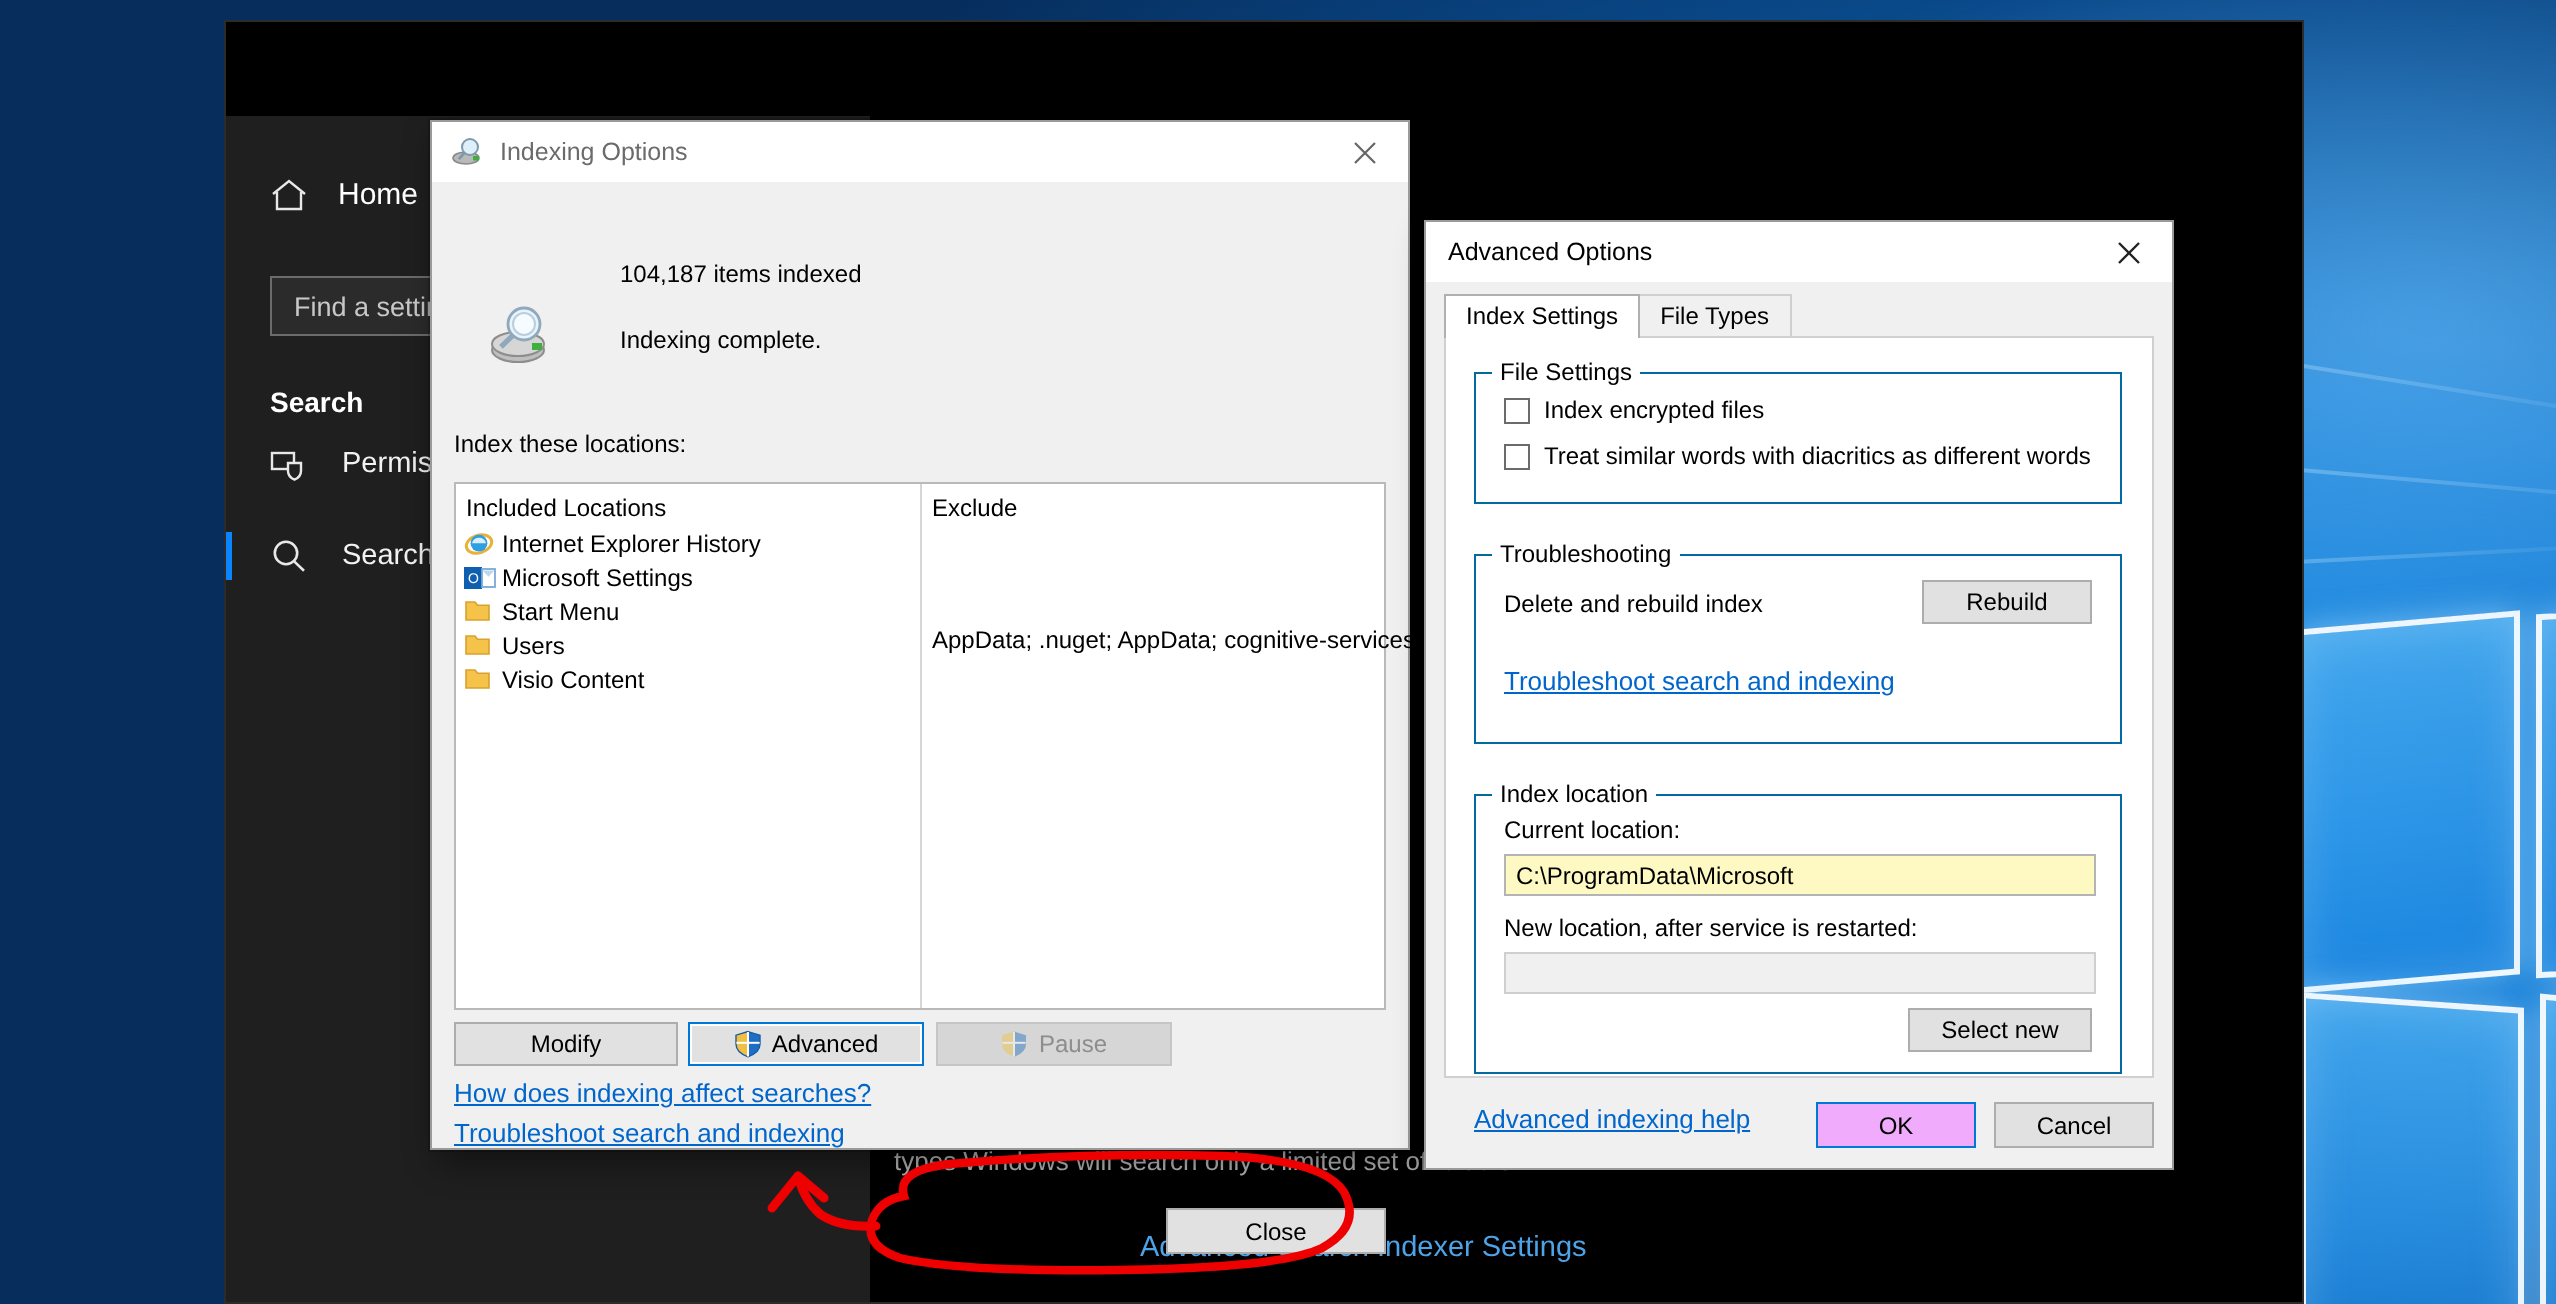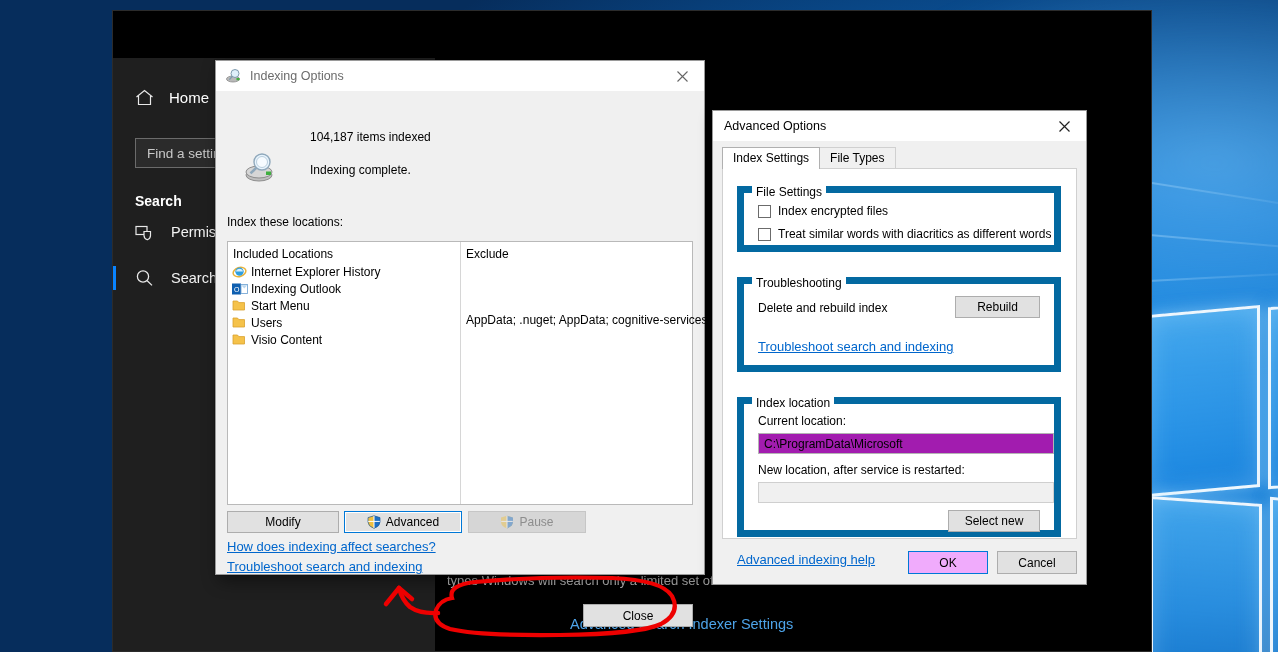--- a/index.html
+++ b/index.html
@@ -155,27 +155,27 @@
     font-size: 12px; color: #000;
     display: inline-flex; align-items: center; justify-content: center;
     cursor: pointer; font-family: "Liberation Sans", sans-serif;
   }
   .btn.focus { background: #e1e1e1; border: 1px solid #0078d7; box-shadow: inset 0 0 0 1px #ffffff; }
   .btn.def   { background: #f0abfc; border: 1px solid #0078d7; }
   .btn.disabled { color: #8d8d8d; background: #d6d6d6; border: 1px solid #c6c6c6; cursor: default; }
   .link { color: #0066cc; text-decoration: underline; cursor: pointer; font-size: 13px; }
 
   .field {
-    background: #a21caf; border: 1px solid #b4b4b4;
+    background: #fef9c3; border: 1px solid #b4b4b4;
     display: flex; align-items: center; padding-left: 5px; font-size: 12px;
   }
   .field.readonly { background: #f0f0f0; border: 1px solid #cfcfcf; }
 
   .group {
-    border: 7px solid #0369a1;
+    border: 1px solid #0369a1;
     position: absolute;
   }
   .group > .g-label {
     position: absolute; top: -8px; left: 8px;
     background: #f0f0f0; padding: 0 4px; font-size: 12px;
   }
 
   .cbrow { display: flex; align-items: center; }
   .cbox {
     width: 13px; height: 13px;
@@ -336,21 +336,21 @@
 
         <div class="loc-row" style="top:39px;">
           <span class="loc-ico">
             <svg width="16" height="14" viewBox="0 0 16 14">
               <rect x="0" y="1.5" width="9" height="11" fill="#0f5fb0"></rect>
               <text x="2" y="9.5" font-size="7" fill="#ffffff" font-family="Liberation Sans, sans-serif">O</text>
               <rect x="9" y="2.5" width="6.5" height="9" fill="#ffffff" stroke="#7aa9d6" stroke-width="0.9"></rect>
               <path d="M9.3 3.2 L15.2 3.2 L12.25 6.4 Z" fill="#bcd8ef"></path>
             </svg>
           </span>
-          <span>Indexing Outlook</span>
+          <span>Microsoft Settings</span>
         </div>
 
         <div class="loc-row" style="top:56px;">
           <span class="loc-ico">
             <svg width="15" height="13" viewBox="0 0 15 13">
               <path d="M1 2 L5.5 2 L6.8 3.6 L12.5 3.6 L12.5 11 L1 11 Z" fill="#f5c24a" stroke="#d9a12e" stroke-width="0.8"></path>
             </svg>
           </span>
           <span>Start Menu</span>
         </div>

